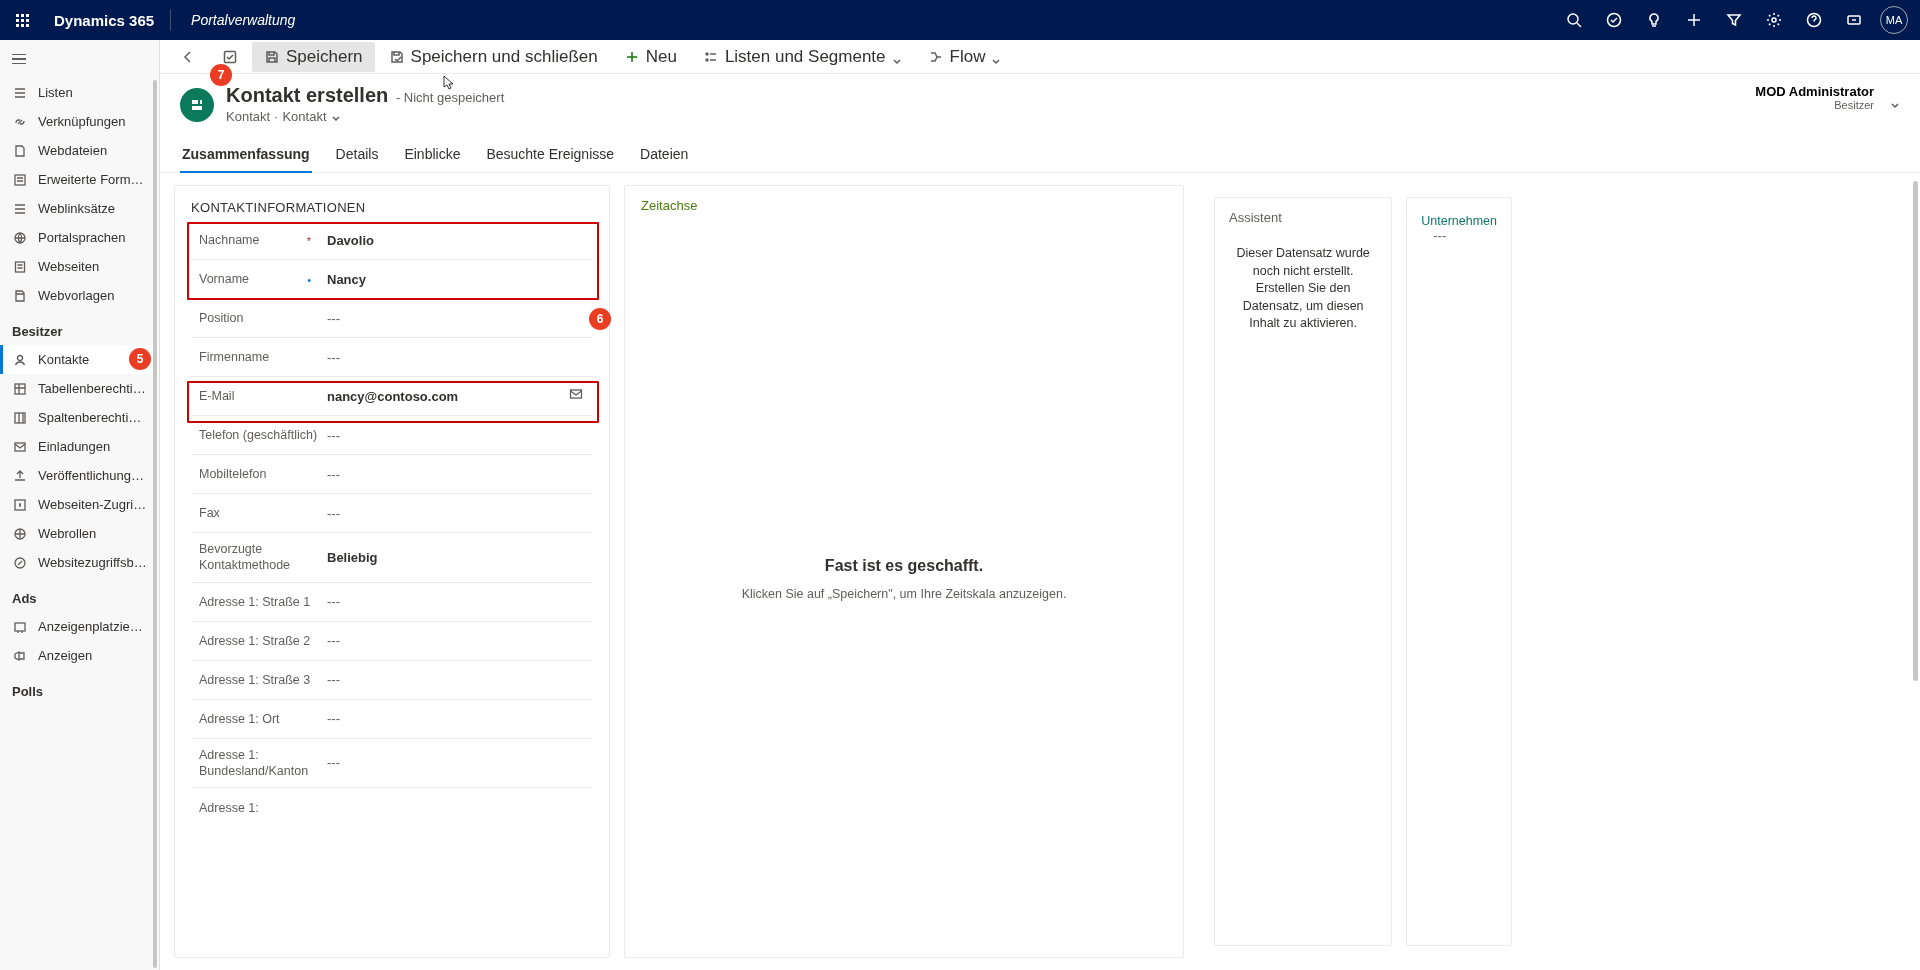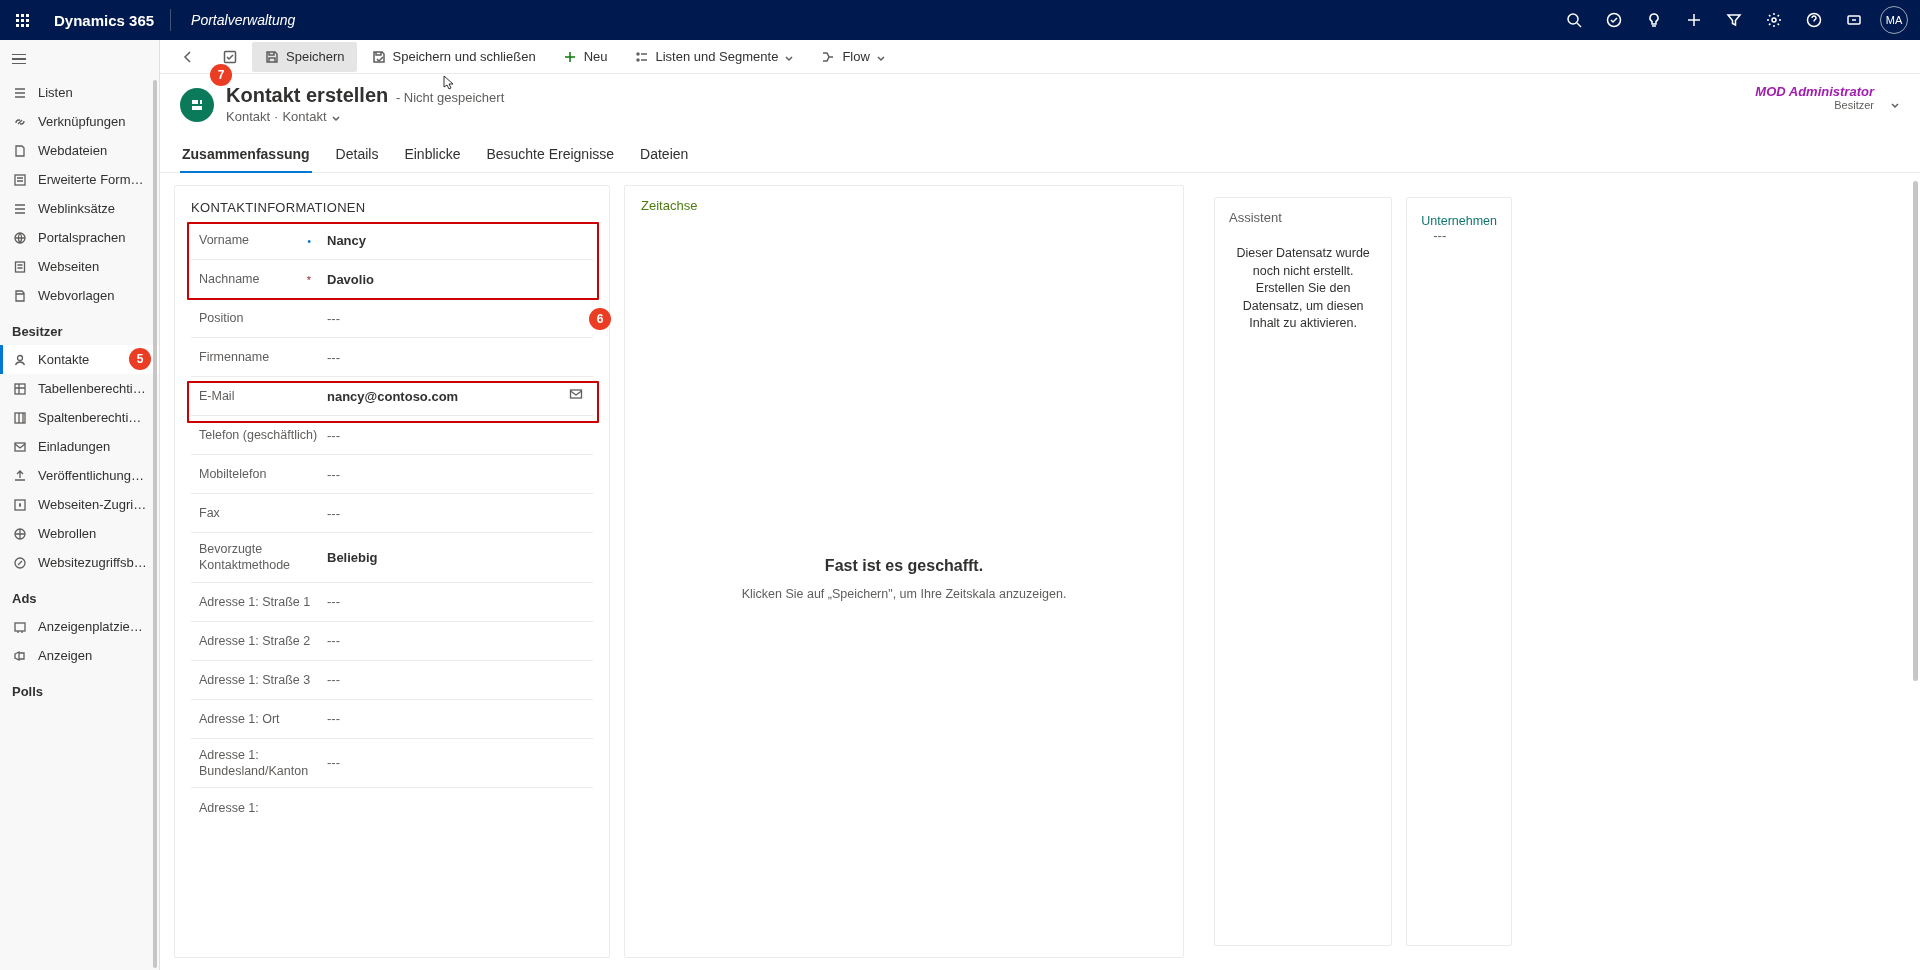--- a/index.html
+++ b/index.html
@@ -25,38 +25,38 @@
 .nav-item.selected { background: #fff; border-left: 3px solid #0078d4; padding-left: 9px; }
 .nav-icn { width: 16px; height: 16px; flex-shrink: 0; display: flex; align-items: center; justify-content: center; }
 .nav-icn svg { width: 14px; height: 14px; fill: none; stroke: #605e5c; stroke-width: 1.3; }
 .nav-lbl { overflow: hidden; text-overflow: ellipsis; font-size: 13px; }
 .nav-head { padding: 14px 12px 6px; font-size: 13px; font-weight: 600; color: #323130; }
 .badge { position: absolute; width: 22px; height: 22px; border-radius: 50%; background: #ea3d23; color: #fff; font-weight: 700; font-size: 12px; display: flex; align-items: center; justify-content: center; z-index: 10; }
 .sidebar-scroll { position: relative; flex: 1; }
 .scrollbar-v { position: absolute; right: 2px; top: 2px; bottom: 2px; width: 4px; background: #c8c6c4; border-radius: 2px; }
 .main { flex: 1; display: flex; flex-direction: column; height: 100%; }
 .cmdbar { height: 34px; border-bottom: 1px solid #edebe9; display: flex; align-items: center; padding: 0 8px; gap: 2px; position: relative; }
-.cmd-btn { height: 30px; padding: 0 12px; display: flex; align-items: center; gap: 6px; cursor: pointer; border-radius: 2px; font-size: 13px; }
+.cmd-btn { height: 30px; padding: 0 12px; display: flex; align-items: center; gap: 6px; cursor: pointer; border-radius: 2px; font-size: 17px; }
 .cmd-btn.active { background: #e5e5e5; }
 .cmd-icn { width: 16px; height: 16px; display: flex; align-items: center; justify-content: center; }
 .cmd-icn svg { width: 14px; height: 14px; fill: none; stroke: #605e5c; stroke-width: 1.5; }
 .plus-green svg { stroke: #0e7a0d; }
 .chev-d { width: 10px; height: 10px; }
 .chev-d svg { width: 10px; height: 10px; stroke: #605e5c; fill: none; stroke-width: 1.5; }
 .cursor-img { position: absolute; left: 283px; top: 35px; width: 12px; height: 16px; pointer-events: none; z-index: 20; }
 .hdr { display: flex; align-items: flex-start; padding: 10px 20px 0; }
 .ent-icn { width: 34px; height: 34px; border-radius: 50%; background: #0a7a5a; display: flex; align-items: center; justify-content: center; margin-right: 12px; margin-top: 4px; }
 .ent-icn svg { width: 16px; height: 16px; fill: #fff; stroke: none; }
 .hdr-txt { flex: 1; }
 .h-title { font-size: 20px; font-weight: 600; display: inline; }
 .h-status { font-size: 13px; color: #605e5c; margin-left: 4px; }
 .h-crumb { font-size: 13px; color: #605e5c; margin-top: 2px; display: flex; align-items: center; gap: 4px; }
 .h-crumb .c-link { cursor: pointer; }
 .owner { text-align: right; font-size: 13px; }
-.owner-nm { color: #a21caf; font-weight: 600; font-style: italic; }
+.owner-nm { color: #000000; font-weight: 600; }
 .owner-lbl { color: #605e5c; font-size: 11px; }
 .owner-chev { align-self: center; margin-left: 16px; }
 .tabs { display: flex; gap: 22px; padding: 10px 20px 0; border-bottom: 1px solid #edebe9; margin-top: 6px; }
 .tab { padding: 6px 2px 10px; cursor: pointer; font-size: 14px; position: relative; }
 .tab.active { color: #323130; font-weight: 600; }
 .tab.active::after { content: ""; position: absolute; left: 0; right: 0; bottom: -1px; height: 2px; background: #0078d4; }
 .content { flex: 1; overflow: auto; padding: 12px 14px; display: flex; gap: 14px; position: relative; }
 .panel { border: 1px solid #edebe9; border-radius: 2px; }
 .panel-left { width: 436px; padding: 14px 16px; position: relative; }
 .sec-title { font-size: 13px; letter-spacing: 0.3px; color: #323130; margin-bottom: 6px; }
@@ -439,26 +439,26 @@
         <div class="tab">Einblicke</div>
         <div class="tab">Besuchte Ereignisse</div>
         <div class="tab">Dateien</div>
       </div>
 
     <div class="content">
       <div class="panel panel-left">
         <div class="sec-title">KONTAKTINFORMATIONEN</div>
         <div id="fields">
             <div class="fld">
+              <div class="fld-lbl">Nachname<span class="fld-req">*</span></div>
+              <div class="fld-val bold">Davolio</div>
+            </div>
+            <div class="fld">
               <div class="fld-lbl">Vorname<span class="fld-recommend">•</span></div>
               <div class="fld-val bold">Nancy</div>
-            </div>
-            <div class="fld">
-              <div class="fld-lbl">Nachname<span class="fld-req">*</span></div>
-              <div class="fld-val bold">Davolio</div>
             </div>
             <div class="fld">
               <div class="fld-lbl">Position</div>
               <div class="fld-val empty">---</div>
             </div>
             <div class="fld">
               <div class="fld-lbl">Firmenname</div>
               <div class="fld-val empty">---</div>
             </div>
             <div class="fld">

